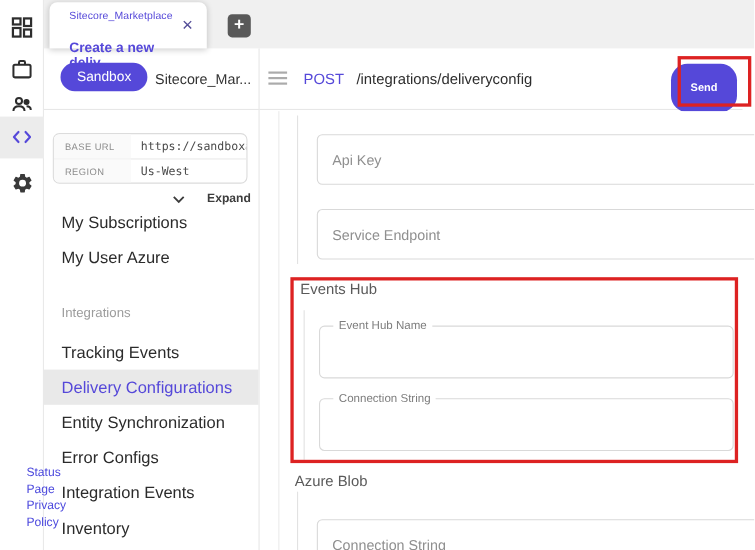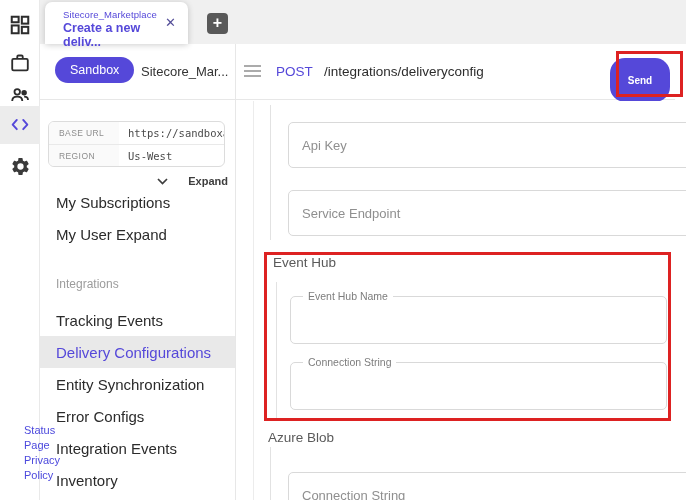--- a/index.html
+++ b/index.html
@@ -10,21 +10,21 @@
   .rail { position:absolute; left:0; top:0; width:40px; height:500px; background:#fff; border-right:1px solid #e9e9e9; z-index:3; }
   .rail-btn { position:absolute; left:0; width:40px; height:38px; display:flex; align-items:center; justify-content:center; cursor:pointer; }
   .rail-btn.selected { background:#ececec; }
   .rail-links { position:absolute; left:0; top:423px; width:40px; text-align:center; font-size:11px; line-height:15px; color:#4c49dd; }
   .rail-links a { display:block; color:#4c49dd; text-decoration:none; cursor:pointer;padding-left:24px; }
 
   
   .tabbar { position:absolute; left:40px; top:0; width:646px; height:44px; background:#f0f0f0; z-index:2; }
   .tab { position:absolute; left:5px; top:2px; width:143px; height:42px; background:#fff; border-radius:7px 7px 0 0; box-shadow:0 1px 6px rgba(0,0,0,.20); padding:7px 10px 0 18px; }
   .tab-app { font-size:9.5px; color:#5548d9; letter-spacing:.1px; }
-  .tab-title { font-size:12.5px; font-weight:700; color:#5548d9; margin-top:1px; }
+  .tab-title { font-size:12.5px; font-weight:700; color:#5548d9; margin-top:16px; }
   .tab-close { position:absolute; right:11px; top:15px; width:12px; height:12px; font-size:13px; line-height:12px; color:#534d98; cursor:pointer; font-weight:400; }
   .newtab { position:absolute; left:167px; top:13px; width:21px; height:21px; background:#595959; border-radius:4px; color:#fff; font-size:16px; line-height:20px; text-align:center; cursor:pointer; font-weight:700; }
 
   
   .app-header { position:absolute; left:40px; top:44px; width:196px; height:56px; background:#fff; border-bottom:1px solid #e7e7e7; border-right:1px solid #e7e7e7; z-index:1; }
   .env-pill { position:absolute; left:15px; top:13px; height:26px; border-radius:13px; background:#5548d9; border:none; color:#fff; font-size:12.5px; padding:0 15px; line-height:26px; cursor:pointer; font-family:inherit; }
   .ws-title { position:absolute; left:101px; top:20px; font-size:13px; color:#333; white-space:nowrap; }
 
   
   .main-header { position:absolute; left:226px; top:44px; width:449px; height:56px; background:#fff; border-bottom:1px solid #e7e7e7; }
@@ -150,39 +150,39 @@
       </div>
     </div>
     <button class="expand">
       <svg width="11" height="7" viewBox="0 0 11 7" fill="none" stroke="#3d3d3d" stroke-width="1.7">
           <path d="M1 1 L5.5 5.5 L10 1"></path>
         </svg>
       <span>Expand</span>
     </button>
     <div class="nav">
       <div class="nav-row">My Subscriptions</div>
-      <div class="nav-row">My User Expand</div>
+      <div class="nav-row">My User Azure</div>
       <div class="nav-section">Integrations</div>
       <div class="nav-row">Tracking Events</div>
       <div class="nav-row selected">Delivery Configurations</div>
       <div class="nav-row">Entity Synchronization</div>
       <div class="nav-row">Error Configs</div>
       <div class="nav-row">Integration Events</div>
       <div class="nav-row">Inventory</div>
     </div>
   </div>
 
   <div class="content">
     <div class="vline track"></div>
     <div class="vline guide-root"></div>
 
     <input class="text-input" style="top: 21px;" type="text" placeholder="Api Key">
     <input class="text-input" style="top: 89px;" type="text" placeholder="Service Endpoint">
 
-    <div class="group-heading" style="left:36px; top:154px">Event Hub</div>
+    <div class="group-heading" style="left:36px; top:154px">Events Hub</div>
     <div class="vline guide-eh"></div>
 
     <div class="fieldbox" style="top:195px">
       <span class="flabel">Event Hub Name</span>
       <textarea style=""></textarea>
     </div>
     <div class="fieldbox" style="top:261px">
       <span class="flabel">Connection String</span>
       <textarea style=""></textarea>
     </div>

